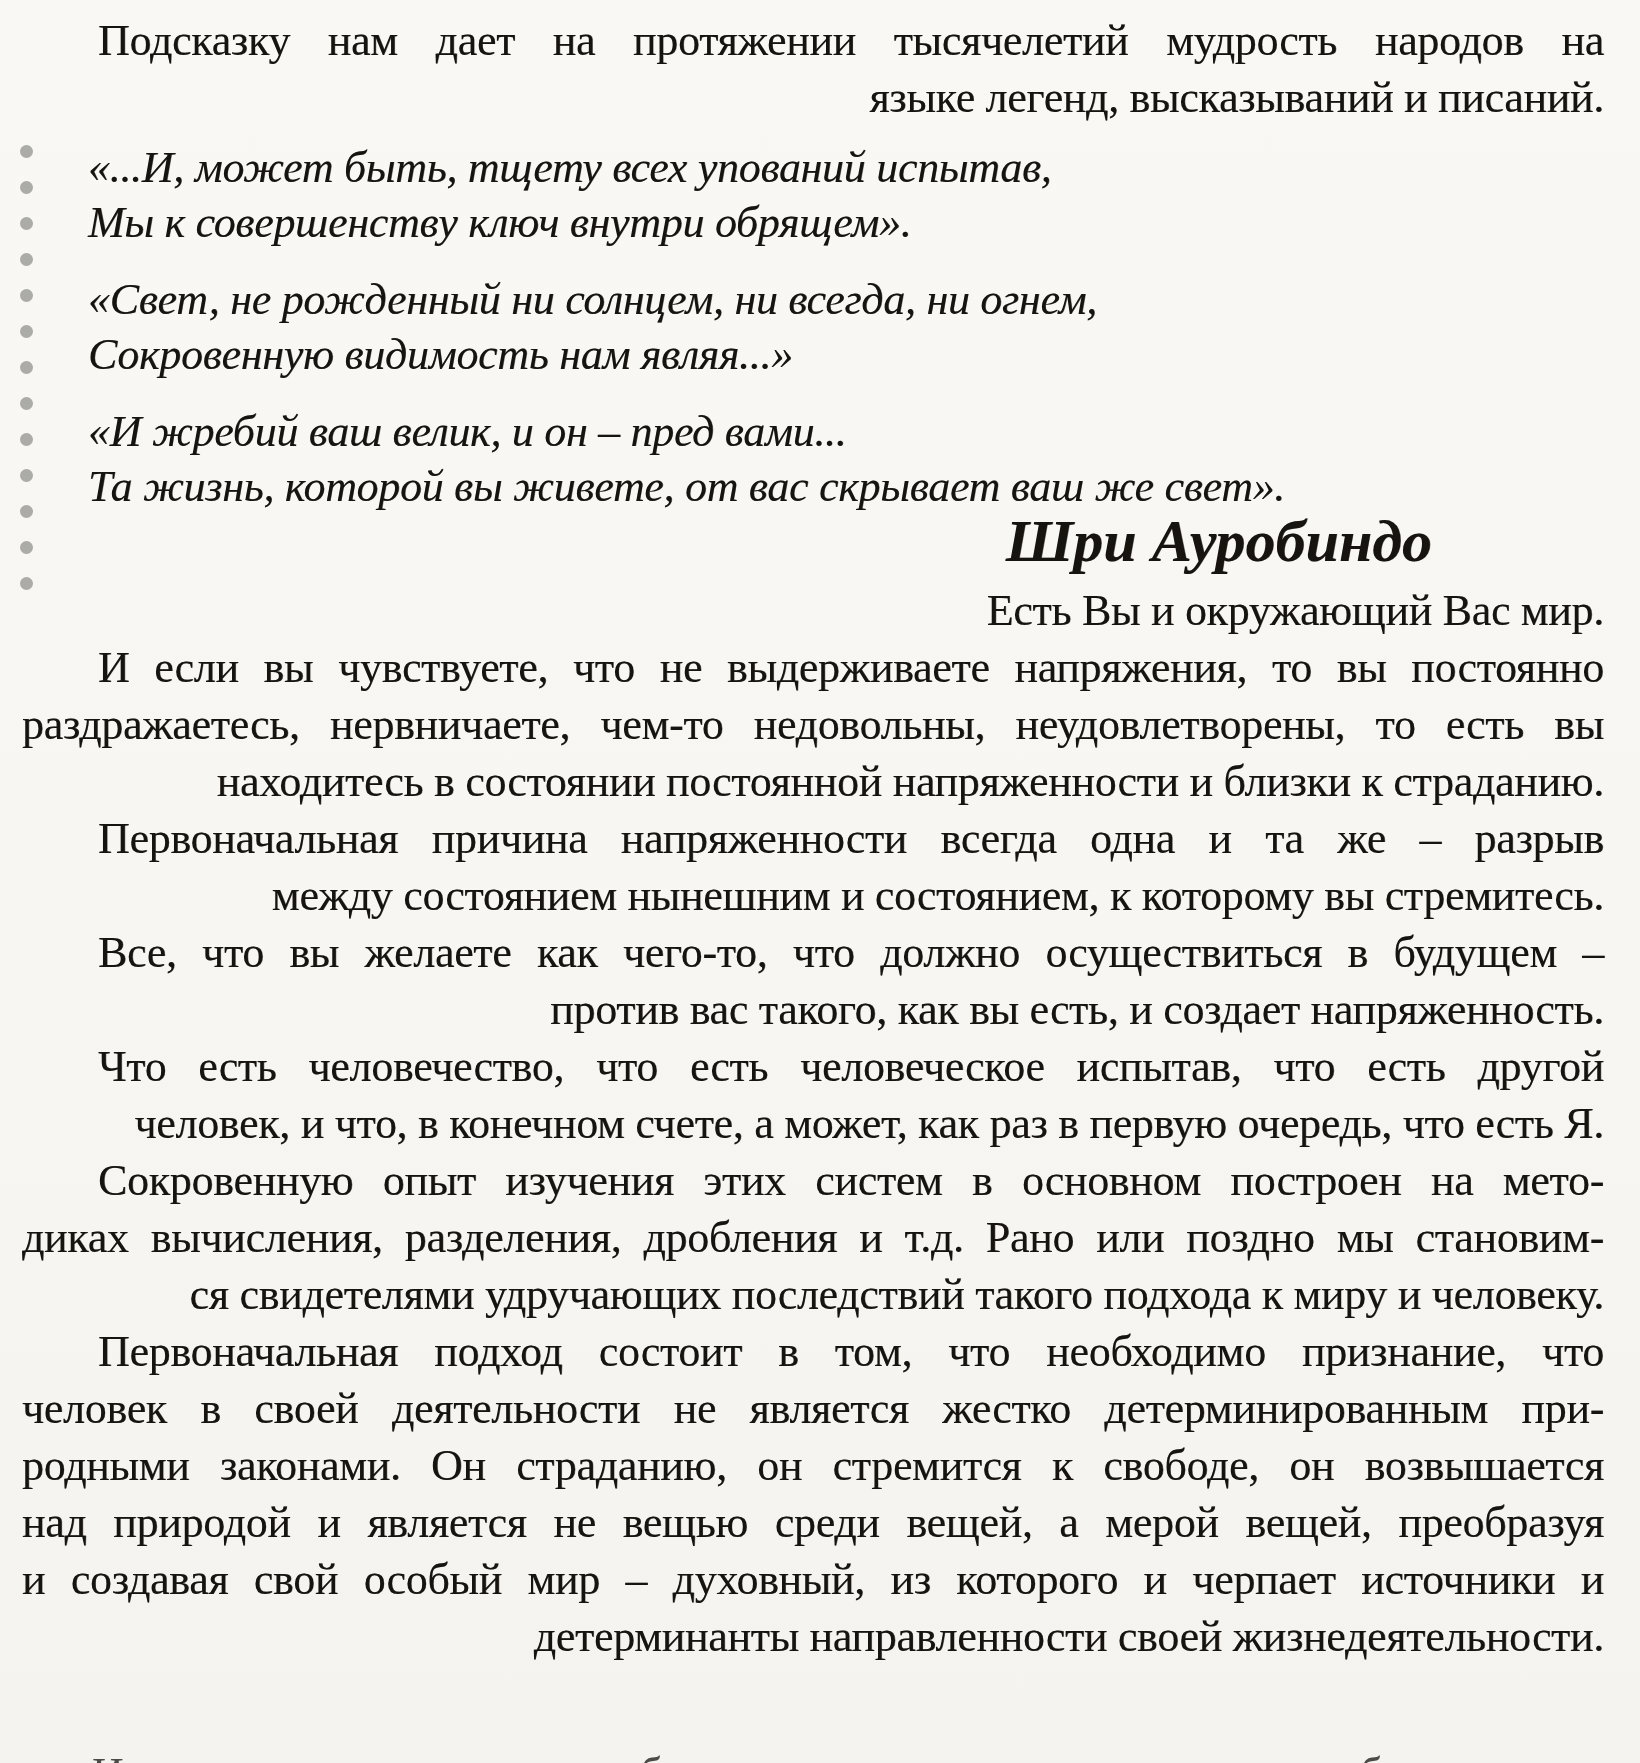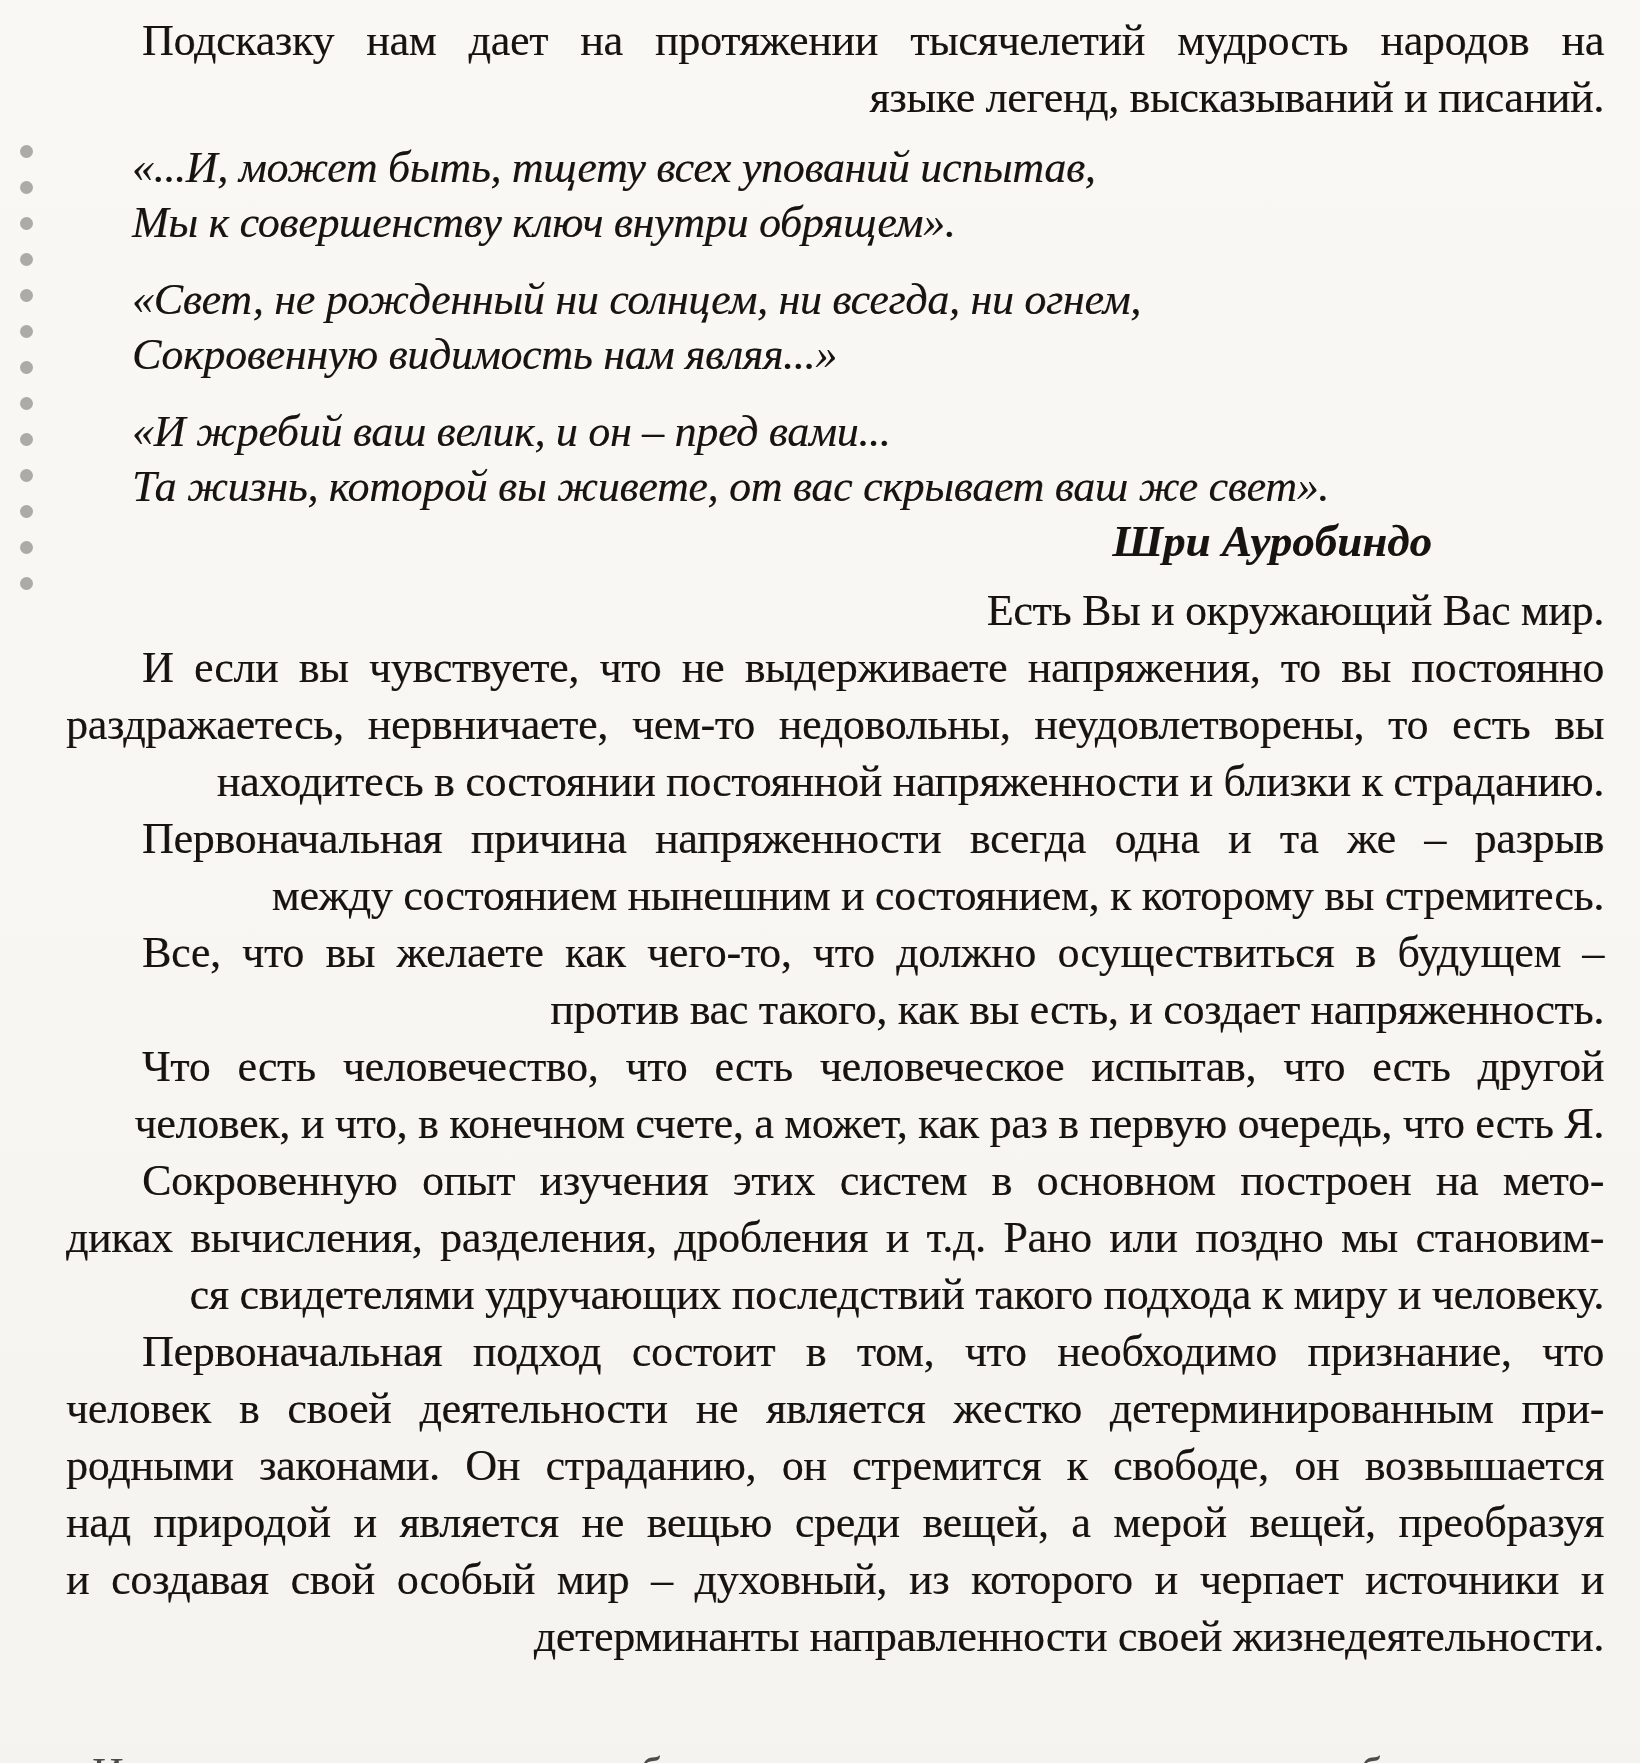--- a/index.html
+++ b/index.html
@@ -7,21 +7,21 @@
   body { font-family:"Liberation Serif","DejaVu Serif",serif; }
 
   .page {
     position:relative;
     width:1640px; height:1763px;
     background:linear-gradient(180deg,#f9f8f4 0%, #f7f6f2 55%, #f4f3ef 100%);
     color:#17140f;
     overflow:hidden;
   }
 
-  .text-col { position:absolute; left:22px; right:36px; top:0;margin-left:44px; }
+  .text-col { position:absolute; left:22px; right:36px; top:0; }
 
   .line {
     font-size:44px; line-height:57px; letter-spacing:-0.3px;
     text-align:justify; text-align-last:justify;
     text-shadow:0.4px 0 0 rgba(23,20,15,.5);
   }
   .line.last { text-align:right; text-align-last:auto; }
   .line.indent { text-indent:76px; }
 
   .para1 { margin-top:12px; }
@@ -29,21 +29,21 @@
   .verse-block { margin-top:14px; margin-left:66px; font-style:italic; }
   .stanza { margin-bottom:22px; }
   .stanza:last-child { margin-bottom:0; }
   .vline {
     font-size:44px; line-height:55px; letter-spacing:-0.3px;
     text-shadow:0.4px 0 0 rgba(23,20,15,.5);
   }
 
   .attribution {
     font-style:italic; font-weight:700;
-    font-size:45px; line-height:55px;
+    font-size:60px; line-height:55px;
     text-align:right; padding-right:172px;
     text-shadow:0.4px 0 0 rgba(23,20,15,.5);
   }
 
   .body-paragraphs { margin-top:13px; }
 
   .dot {
     position:absolute; left:20px;
     width:13px; height:13px; border-radius:50%;
     opacity:.85;

